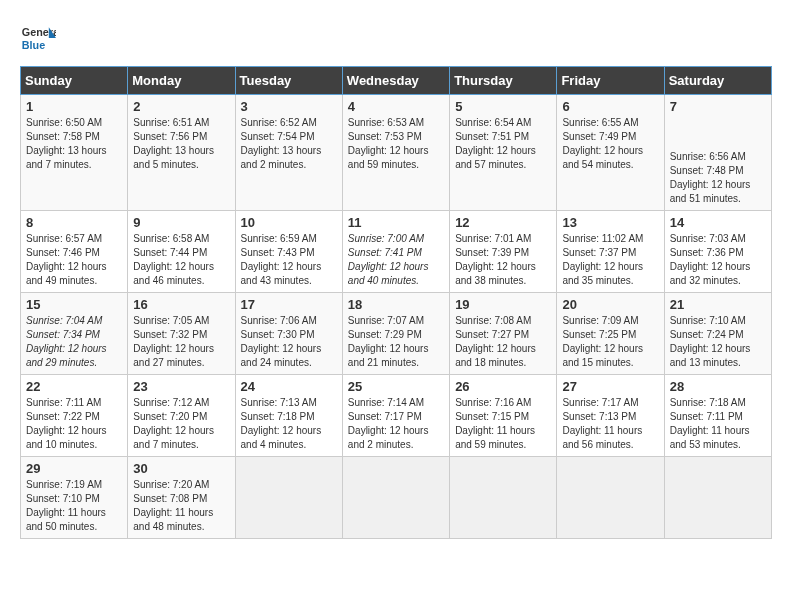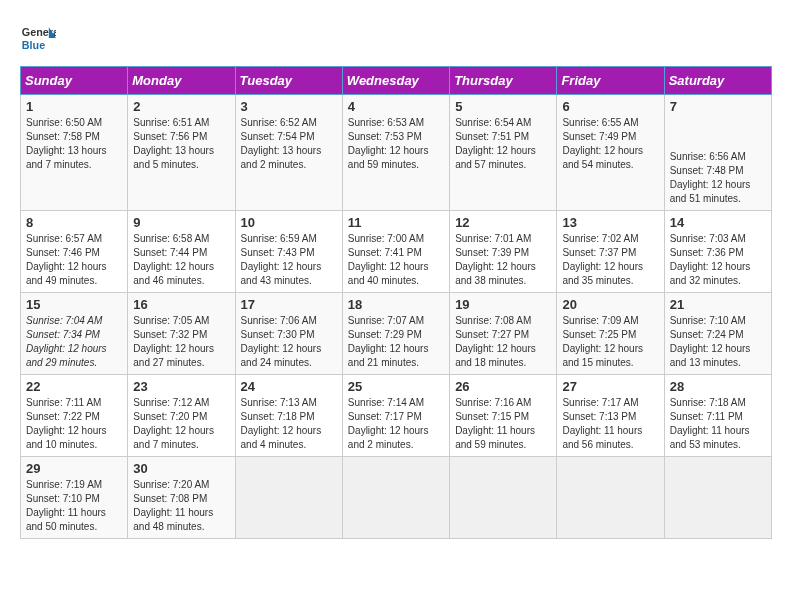--- a/index.html
+++ b/index.html
@@ -35,23 +35,22 @@
     }
     .location {
       font-size: 14px;
       color: #555;
     }
     table {
       width: 100%;
       border-collapse: collapse;
     }
     thead tr {
-      background-color: #a21caf;
+      background-color: #404040;
       color: white;
-      font-style: italic;
     }
     thead th {
       padding: 6px 4px;
       font-size: 13px;
       font-weight: bold;
       text-align: left;
       border: 1px solid #5a9fd4;
     }
     tbody tr {
       vertical-align: top;
@@ -181,35 +180,35 @@
         </td>
         <td>
           <span class="day-number">10</span>
           <div class="day-info" style="white-space: pre-line;">Sunrise: 6:59 AM
 Sunset: 7:43 PM
 Daylight: 12 hours
 and 43 minutes.</div>
         </td>
         <td>
           <span class="day-number">11</span>
-          <div class="day-info" style="white-space: pre-line;">Sunrise: 7:00 AM
+          <div class="day-info" style="white-space: pre-line; font-style: italic;">Sunrise: 7:00 AM
 Sunset: 7:41 PM
 Daylight: 12 hours
 and 40 minutes.</div>
         </td>
         <td>
           <span class="day-number">12</span>
           <div class="day-info" style="white-space: pre-line;">Sunrise: 7:01 AM
 Sunset: 7:39 PM
 Daylight: 12 hours
 and 38 minutes.</div>
         </td>
         <td>
           <span class="day-number">13</span>
-          <div class="day-info" style="white-space: pre-line;">Sunrise: 7:02 AM
+          <div class="day-info" style="white-space: pre-line;">Sunrise: 11:02 AM
 Sunset: 7:37 PM
 Daylight: 12 hours
 and 35 minutes.</div>
         </td>
         <td>
           <span class="day-number">14</span>
           <div class="day-info" style="white-space: pre-line;">Sunrise: 7:03 AM
 Sunset: 7:36 PM
 Daylight: 12 hours
 and 32 minutes.</div>

